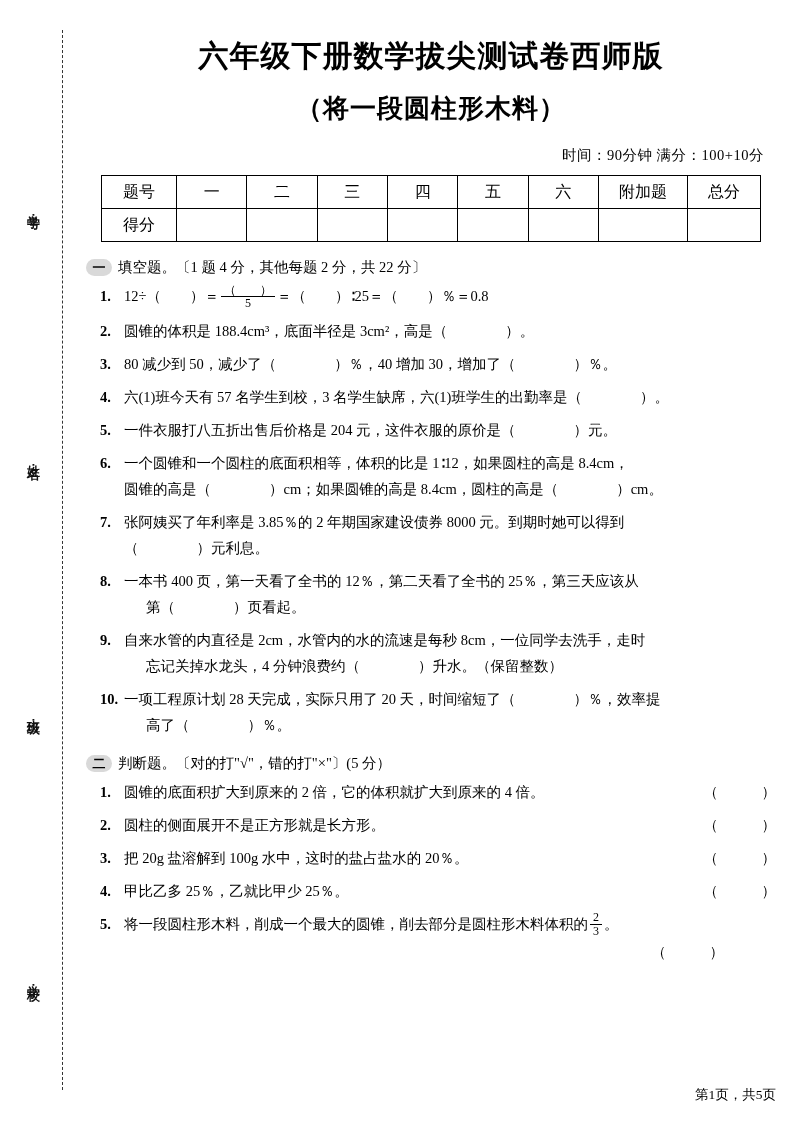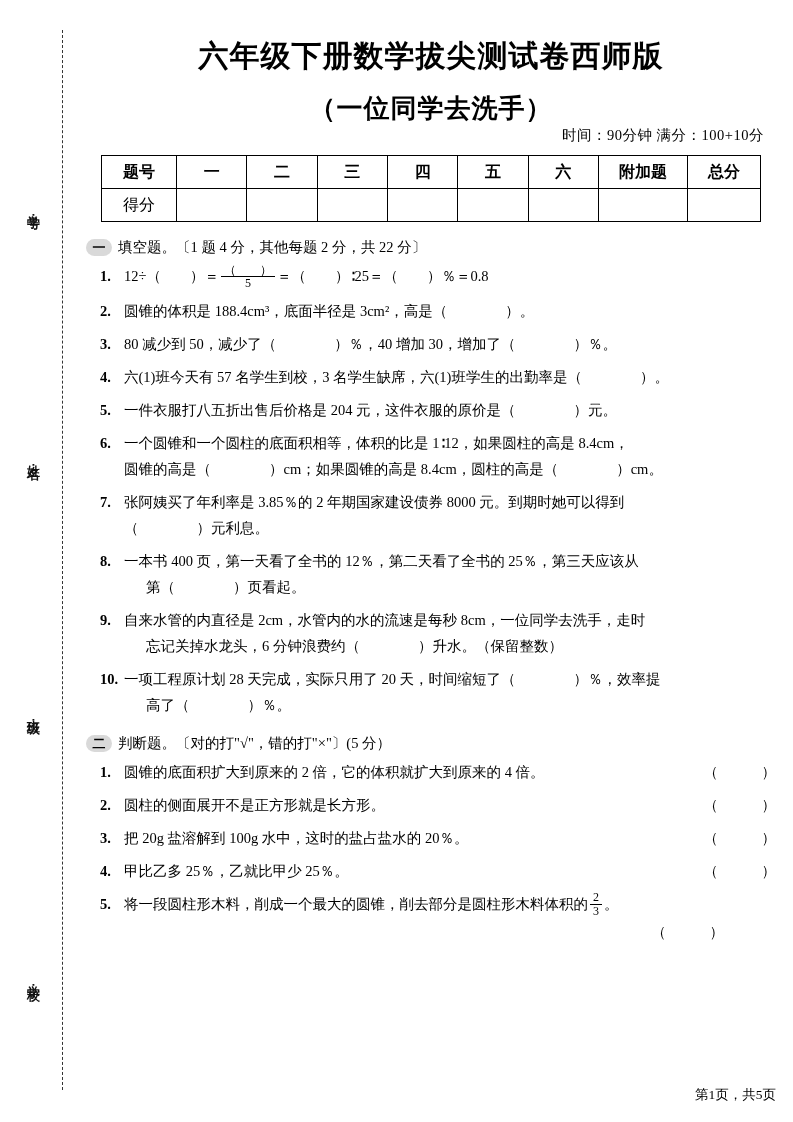--- a/index.html
+++ b/index.html
@@ -69,37 +69,38 @@
   .subtitle {
     text-align: center;
     font-size: 26px;
     font-weight: bold;
     margin-top: 14px;
     letter-spacing: 1px;
   }
   .meta {
     text-align: right;
     font-size: 14.5px;
+    margin-top: 20px;
     padding-right: 12px;
     letter-spacing: 0.5px;
   }
 
   
   table.score {
     border-collapse: collapse;
     margin: 10px auto 0 auto;
     width: 660px;
     table-layout: fixed;
   }
   table.score td {
     border: 1px solid #000;
     height: 30px;
     text-align: center;
     font-size: 16px;
-    font-weight: bold;
+    font-weight: normal;
     font-family: "Liberation Serif", serif;
   }
   table.score td.head { width: 72px; }
   table.score td.extra { width: 86px; }
   table.score td.total { width: 70px; }
   table.score tr.vals td { font-weight: normal; }
 
   
   .section {
     margin-top: 16px;
@@ -193,21 +194,21 @@
   <div class="cut-line"></div>
   <div class="vlabel l1">学号:</div>
   <div class="vlabel l2">姓名:</div>
   <div class="vlabel l3">班级:</div>
   <div class="vlabel l4">学校:</div>
 </div>
 
 <div class="page">
 
   <div class="title">六年级下册数学拔尖测试卷西师版</div>
-  <div class="subtitle">（一位同学去洗手）</div>
+  <div class="subtitle">（将一段圆柱形木料）</div>
   <div class="meta">时间：90分钟  满分：100+10分</div>
 
   <table class="score">
     <tbody>
         <tr>
       <td class="head">题号</td>
       <td>一</td>
       <td>二</td>
       <td>三</td>
       <td>四</td>
@@ -276,21 +277,21 @@
 
       <li>
         <span class="qn">8.</span>
         <span class="brk">一本书 400 页，第一天看了全书的 12％，第二天看了全书的 25％，第三天应该从</span>
         <span class="brk indent">第（　　　　）页看起。</span>
       </li>
 
       <li>
         <span class="qn">9.</span>
         <span class="brk">自来水管的内直径是 2cm，水管内的水的流速是每秒 8cm，一位同学去洗手，走时</span>
-        <span class="brk indent">忘记关掉水龙头，6 分钟浪费约（　　　　）升水。（保留整数）</span>
+        <span class="brk indent">忘记关掉水龙头，4 分钟浪费约（　　　　）升水。（保留整数）</span>
       </li>
 
       <li>
         <span class="qn">10.</span>
         <span class="brk">一项工程原计划 28 天完成，实际只用了 20 天，时间缩短了（　　　　）％，效率提</span>
         <span class="brk indent">高了（　　　　）％。</span>
       </li>
 
     </ol>
   </div>

